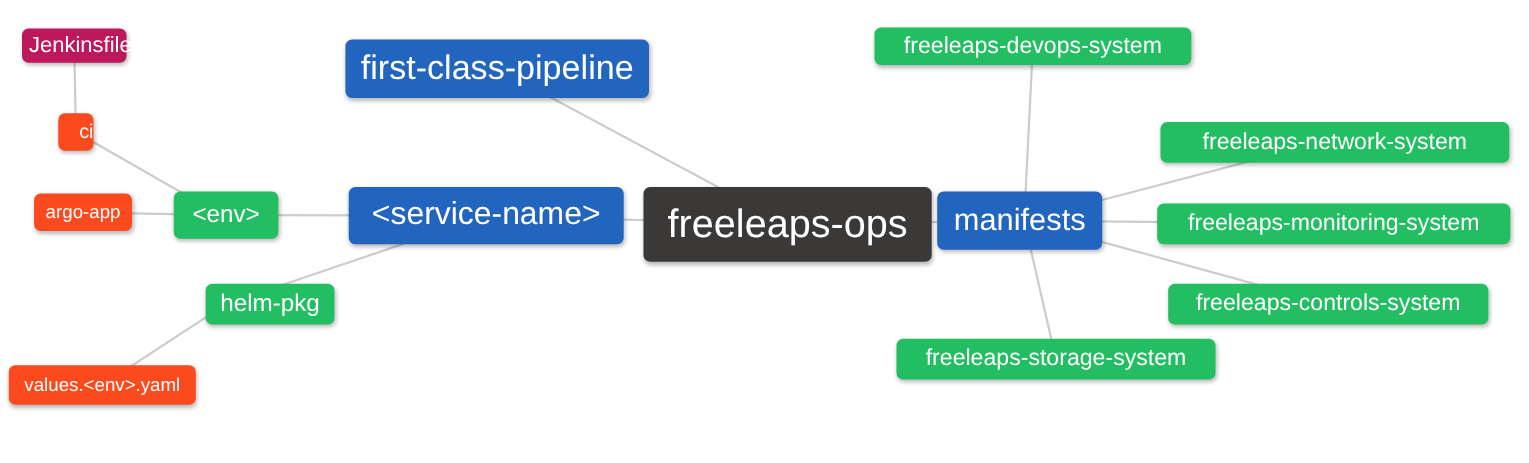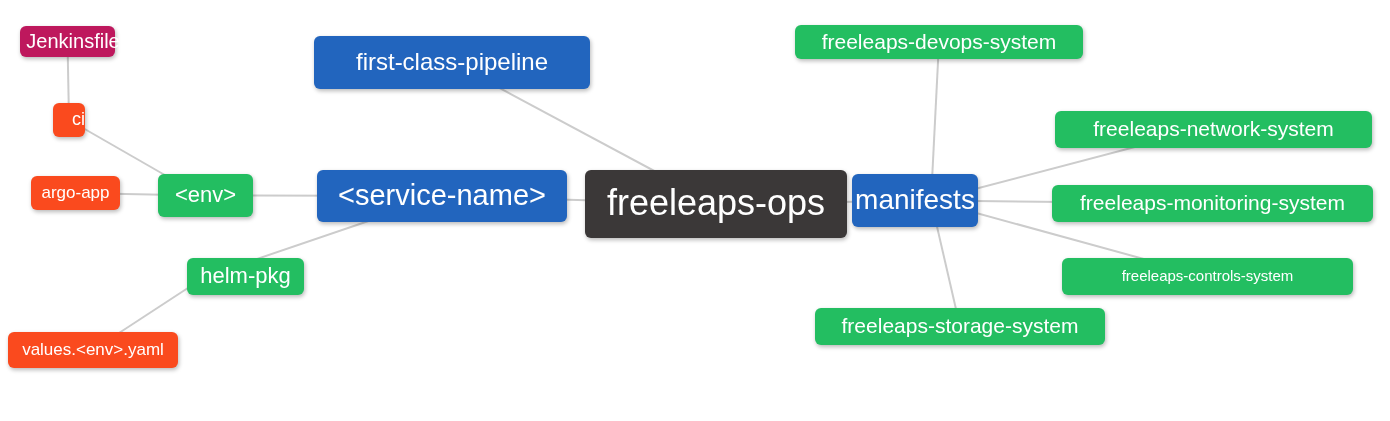--- a/index.html
+++ b/index.html
@@ -57,45 +57,45 @@
       <line x1="931" y1="200.5" x2="939" y2="42" stroke="#cccccc" stroke-width="2"></line>
       <line x1="931" y1="200.5" x2="1201.5" y2="129.5" stroke="#cccccc" stroke-width="2"></line>
       <line x1="931" y1="200.5" x2="1212.5" y2="203.5" stroke="#cccccc" stroke-width="2"></line>
       <line x1="931" y1="200.5" x2="1207.5" y2="276.5" stroke="#cccccc" stroke-width="2"></line>
       <line x1="931" y1="200.5" x2="960" y2="326.5" stroke="#cccccc" stroke-width="2"></line>
     </svg>
   <div id="node-layer">
       <div class="node" style="left: 585px; top: 170px; width: 262px; height: 68px; background: rgb(59, 56, 56); font-size: 36px;">
         <span>freeleaps-ops</span>
       </div>
-      <div class="node" style="left: 314px; top: 36px; width: 276px; height: 53px; background: rgb(34, 101, 190); font-size: 24px;">
+      <div class="node" style="left: 314px; top: 36px; width: 276px; height: 53px; background: rgb(34, 101, 190); font-size: 31px;">
         <span>first-class-pipeline</span>
       </div>
       <div class="node" style="left: 317px; top: 170px; width: 250px; height: 52px; background: rgb(34, 101, 190); font-size: 29px;">
         <span>&lt;service-name&gt;</span>
       </div>
-      <div class="node" style="left: 852px; top: 174px; width: 126px; height: 53px; background: rgb(34, 101, 190); font-size: 28px;">
+      <div class="node" style="left: 852px; top: 174px; width: 150px; height: 53px; background: rgb(34, 101, 190); font-size: 28px;">
         <span>manifests</span>
       </div>
       <div class="node" style="left: 158px; top: 174px; width: 95px; height: 43px; background: rgb(35, 190, 97); font-size: 22px;">
         <span>&lt;env&gt;</span>
       </div>
       <div class="node" style="left: 147px; top: 258px; width: 117px; height: 37px; background: rgb(35, 190, 97); font-size: 22px; margin-left: 40px;">
         <span>helm-pkg</span>
       </div>
       <div class="node" style="left: 795px; top: 25px; width: 288px; height: 34px; background: rgb(35, 190, 97); font-size: 21px;">
         <span>freeleaps-devops-system</span>
       </div>
       <div class="node" style="left: 1055px; top: 111px; width: 317px; height: 37px; background: rgb(35, 190, 97); font-size: 21px; align-items: center;">
         <span>freeleaps-network-system</span>
       </div>
       <div class="node" style="left: 1052px; top: 185px; width: 321px; height: 37px; background: rgb(35, 190, 97); font-size: 21px;">
         <span>freeleaps-monitoring-system</span>
       </div>
-      <div class="node" style="left: 1062px; top: 258px; width: 291px; height: 37px; background: rgb(35, 190, 97); font-size: 15px;">
+      <div class="node" style="left: 1062px; top: 258px; width: 291px; height: 37px; background: rgb(35, 190, 97); font-size: 21px;">
         <span>freeleaps-controls-system</span>
       </div>
       <div class="node" style="left: 815px; top: 308px; width: 290px; height: 37px; background: rgb(35, 190, 97); font-size: 21px;">
         <span>freeleaps-storage-system</span>
       </div>
       <div class="node" style="left: 53px; top: 103px; width: 32px; height: 34px; background: rgb(250, 74, 30); font-size: 18px; justify-content: flex-end;">
         <span>ci</span>
       </div>
       <div class="node" style="left: 31px; top: 176px; width: 89px; height: 34px; background: rgb(250, 74, 30); font-size: 17px;">
         <span>argo-app</span>

